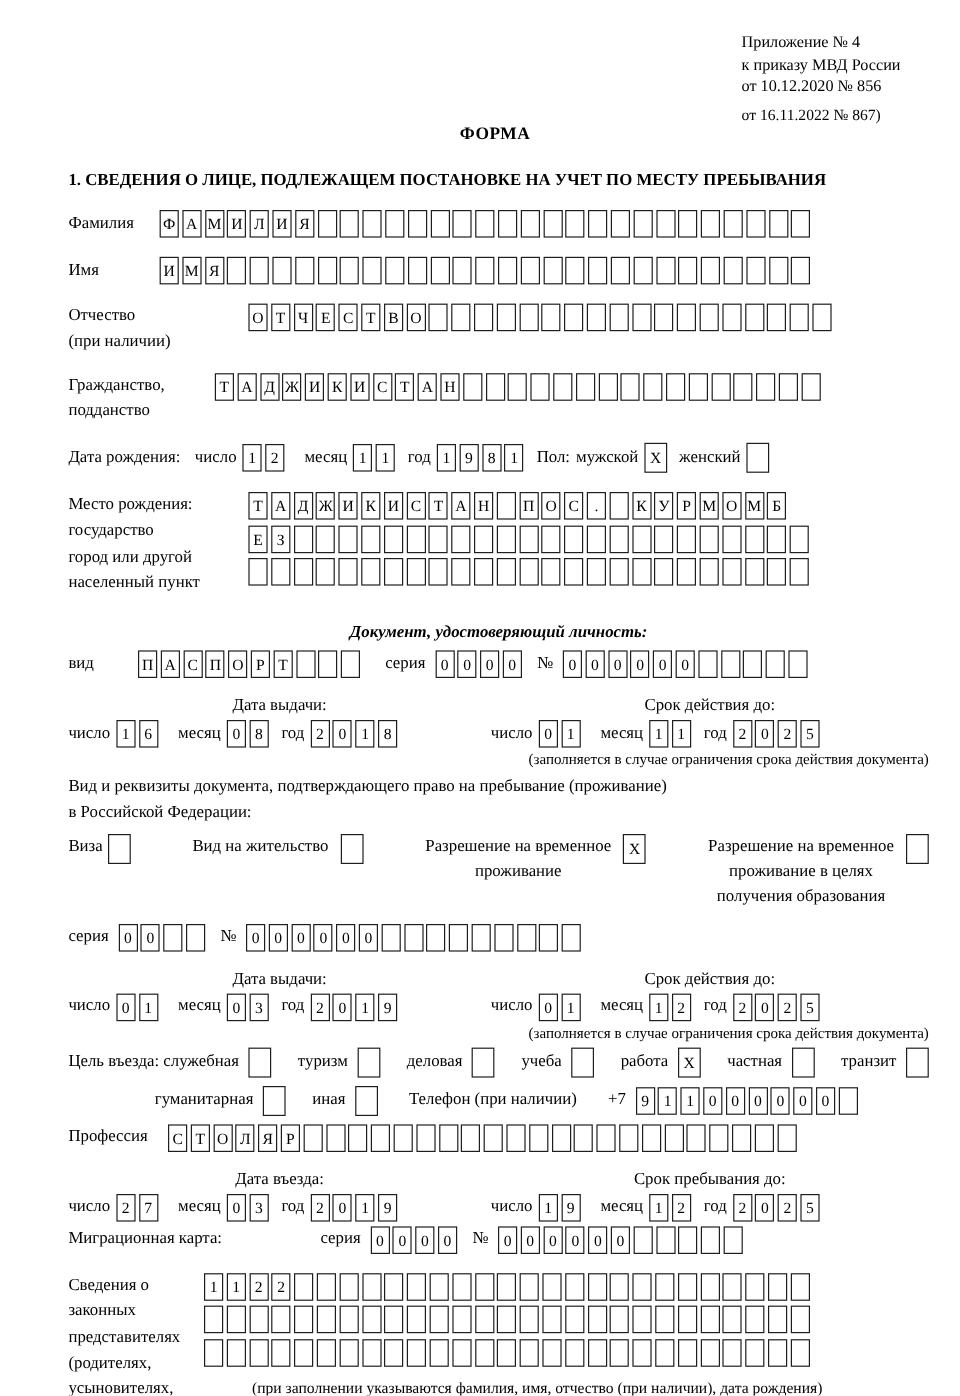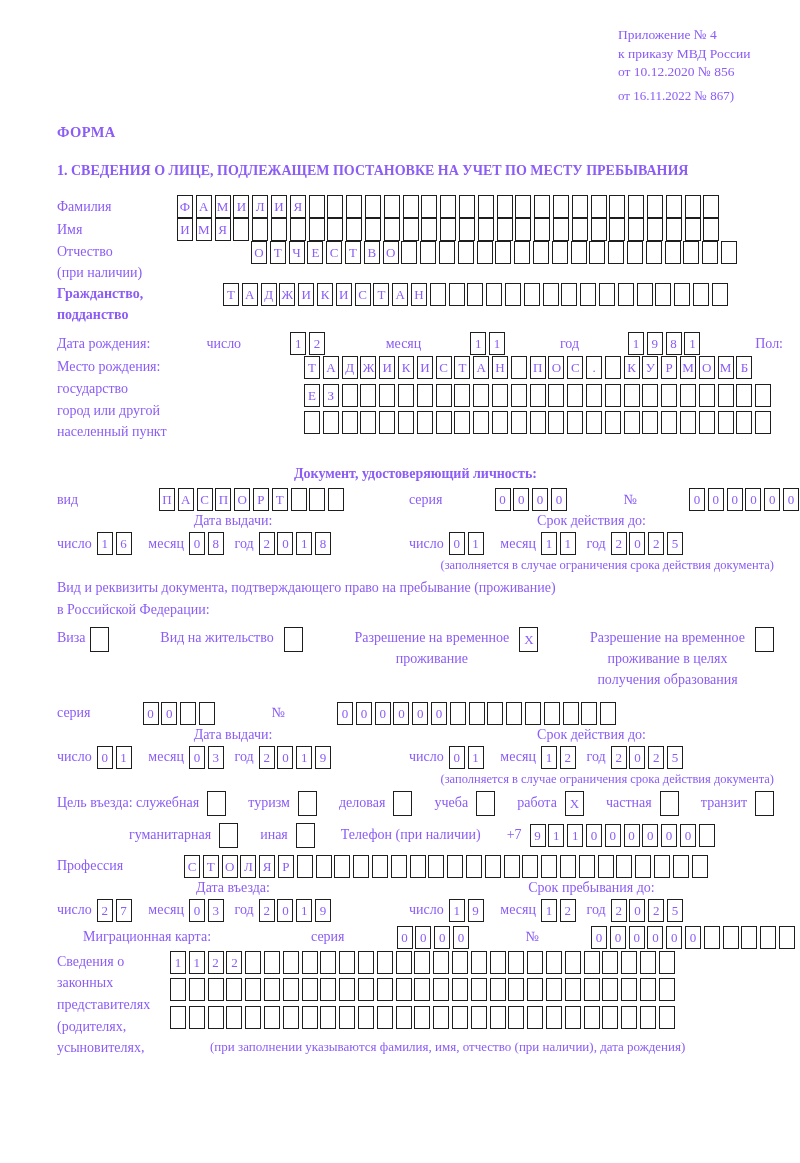--- a/index.html
+++ b/index.html
@@ -1,48 +1,48 @@
 <!DOCTYPE html>
 <html><head>
 <meta charset="utf-8">
 <style>
   * { box-sizing: border-box; }
   html,body { margin:0; padding:0; background:#ffffff; }
   .page {
     width:800px; height:1163px; overflow:hidden; position:relative;
     padding:26px 26px 0 57px;
     font-family:"Liberation Serif", "DejaVu Serif", serif;
-    font-size:14px; color:#8b5cf6;
+    font-size:14px; color:#000000;
   }
   
   .ref-block { margin-left:561px; line-height:1.38; font-size:13.5px; }
   .ref-note  { margin-top:5px; font-size:13px; line-height:1.35; }
-  .forma { text-align:left; font-weight:bold; font-size:14.5px; margin-top:20px; padding-right:6px; letter-spacing:.4px; }
+  .forma { text-align:center; font-weight:bold; font-size:14.5px; padding-right:6px; letter-spacing:.4px; }
   .title { text-align:center; font-weight:bold; font-size:15px; margin-top:20px; line-height:1.6; }
   .title-underline { display:inline-block; width:56px; border-bottom:2px solid #3a3a3a; height:.9em; margin-left:10px; }
   .sect { font-weight:bold; font-size:14px; margin-top:22px; margin-bottom:16px; }
 
   
-  .row { display:flex; align-items:center; margin-bottom:0; white-space:nowrap;gap:44px; }
+  .row { display:flex; align-items:center; margin-bottom:16px; white-space:nowrap; }
   .row-top { align-items:flex-start; }
   .lbl { flex:0 0 auto; }
   .lbl2 { line-height:1.5; }
-  .w76 {width:76px;} .w150{width:150px;} .w122{width:122px;font-weight:bold;} .w58{width:58px;}
+  .w76 {width:76px;} .w150{width:150px;} .w122{width:122px;} .w58{width:58px;}
   .w83 {width:83px;} .w180{width:180px;}
   .cells { display:inline-flex; flex-wrap:nowrap; }
   .cell {
     flex:0 0 auto; width:16px; height:23px; margin-right:2.8px;
     border:1.6px solid #1e1e1e; background:#fff;
     display:inline-flex; align-items:center; justify-content:center;
     font-size:13px; line-height:1;
   }
   .cb { display:inline-flex; flex:0 0 auto; }
   .cb .cell { width:19px; height:25px; margin-right:0; }
 
-  .heading-center { text-align:center; font-weight:bold; font-size:14px; margin:6px 0 6px; }
+  .heading-center { text-align:center; font-weight:bold; font-size:14px; margin:6px 0 6px;font-style:italic; }
 
   
   .daterow { display:flex; margin-bottom:4px; margin-top:2px; }
   .datecol-l { width:352px; flex:0 0 auto; }
   .datecol-r { flex:1; }
   .datetitle { text-align:center; margin-bottom:3px; }
   .dateline { display:flex; align-items:center; white-space:nowrap; }
   .slbl { margin-right:5px; }
   .gap-m { margin-left:14px; }
   .gap-y { margin-left:8px; }
@@ -55,21 +55,21 @@
   .permit .plbl { text-align:center; line-height:1.5; }
   .permit .cb { margin-left:10px; }
 
   .purpose-row1 { display:flex; align-items:center; justify-content:space-between; margin-bottom:7px; white-space:nowrap; }
   .purpose-row2 { display:flex; align-items:center; margin-bottom:7px; padding-left:72px; white-space:nowrap;text-align:center; }
   .opt { display:inline-flex; align-items:center; }
   .optlbl { margin-right:8px; }
   .phone-lbl { margin-left:26px; }
   .phone-prefix { margin-left:26px; margin-right:8px; }
 
-  .mesto { display:flex; align-items:flex-start; margin-bottom:23px;justify-content:space-between; }
+  .mesto { display:flex; align-items:flex-start; margin-bottom:23px; }
   .mesto-lbls { width:150px; flex:0 0 auto; line-height:1.55; }
   .cellsrow { display:flex; margin-bottom:4.5px; white-space:nowrap; }
 
   .ml18 { margin-left:18px; } .ml10 { margin-left:10px; } .ml8 { margin-left:8px; }
   .mr8 { margin-right:8px; }
 
   .reps { display:flex; align-items:flex-start; margin-top:2px; }
   .reps-lbls { width:113px; flex:0 0 auto; line-height:1.55; }
   .reps-note { font-size:13px; text-align:center; margin-top:10px; padding-left:40px; }
 </style>
@@ -702,21 +702,21 @@
         <span class="cells">
             <span class="cell">2</span>
             <span class="cell">0</span>
             <span class="cell">2</span>
             <span class="cell">5</span>
           </span>
       </div>
     </div>
   </div>
 
-  <div class="row" style="margin-top:4px;text-align:center;">
+  <div class="row" style="margin-top:4px;">
     <span class="lbl w180">Миграционная карта:</span>
     <span class="slbl mr8" style="margin-left:30px;">серия</span>
     <span class="cells">
         <span class="cell">0</span>
         <span class="cell">0</span>
         <span class="cell">0</span>
         <span class="cell">0</span>
       </span>
     <span class="slbl ml10 mr8">№</span>
     <span class="cells">

